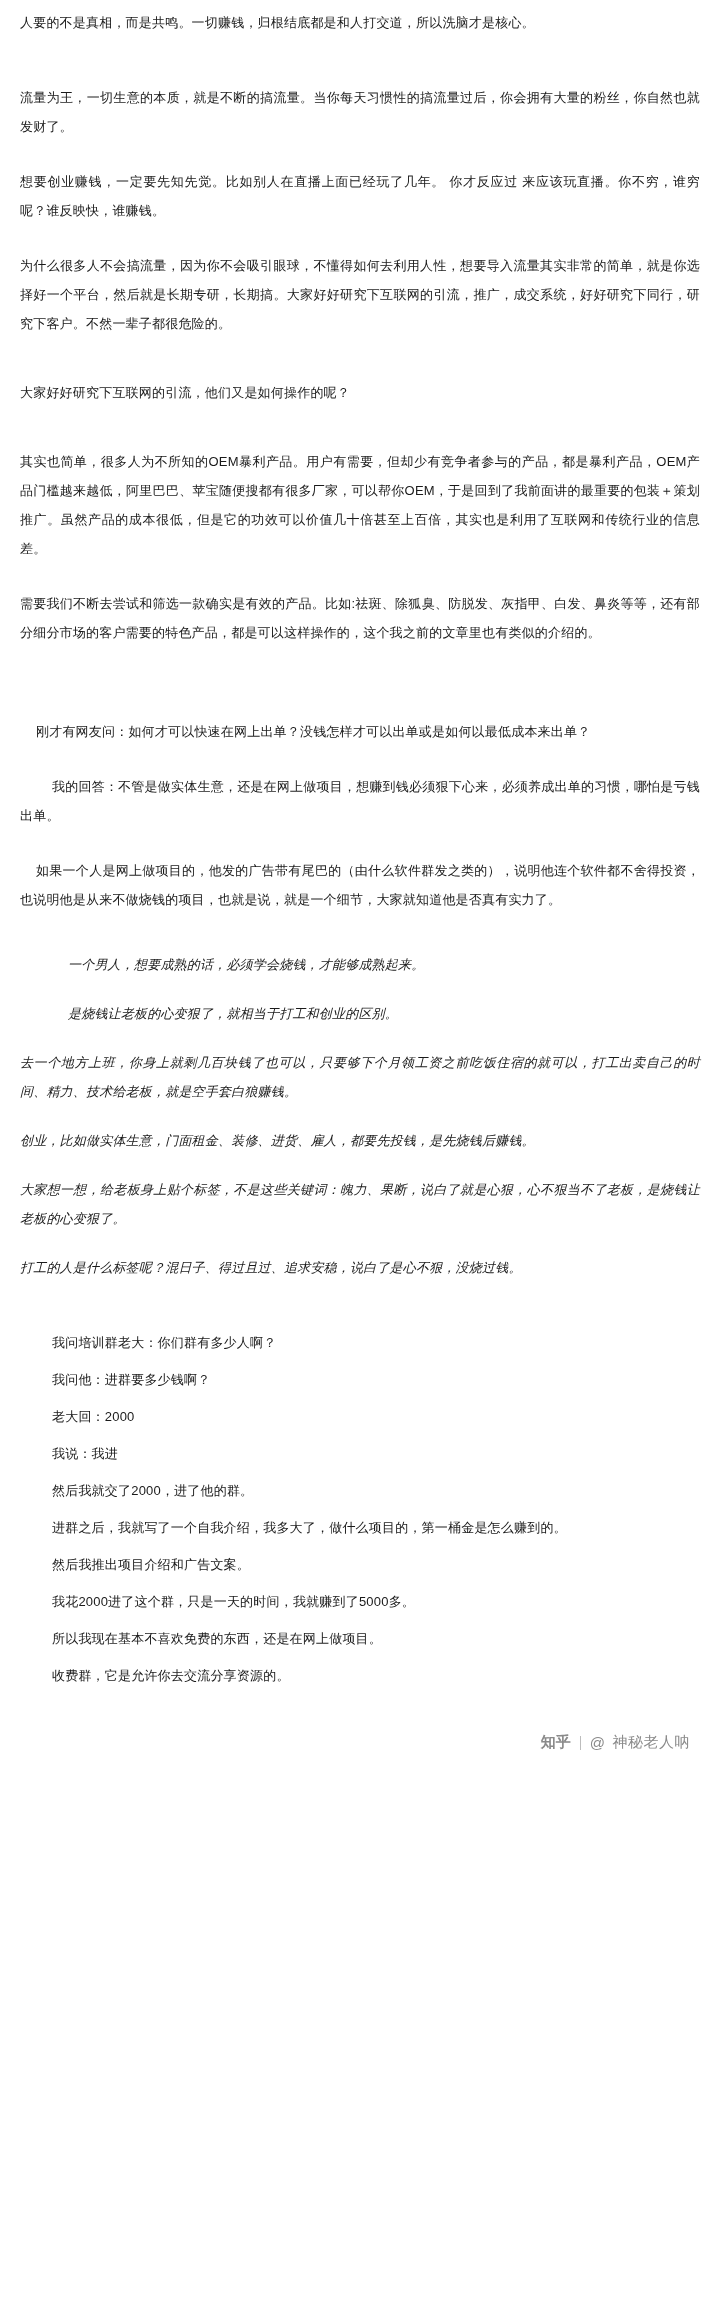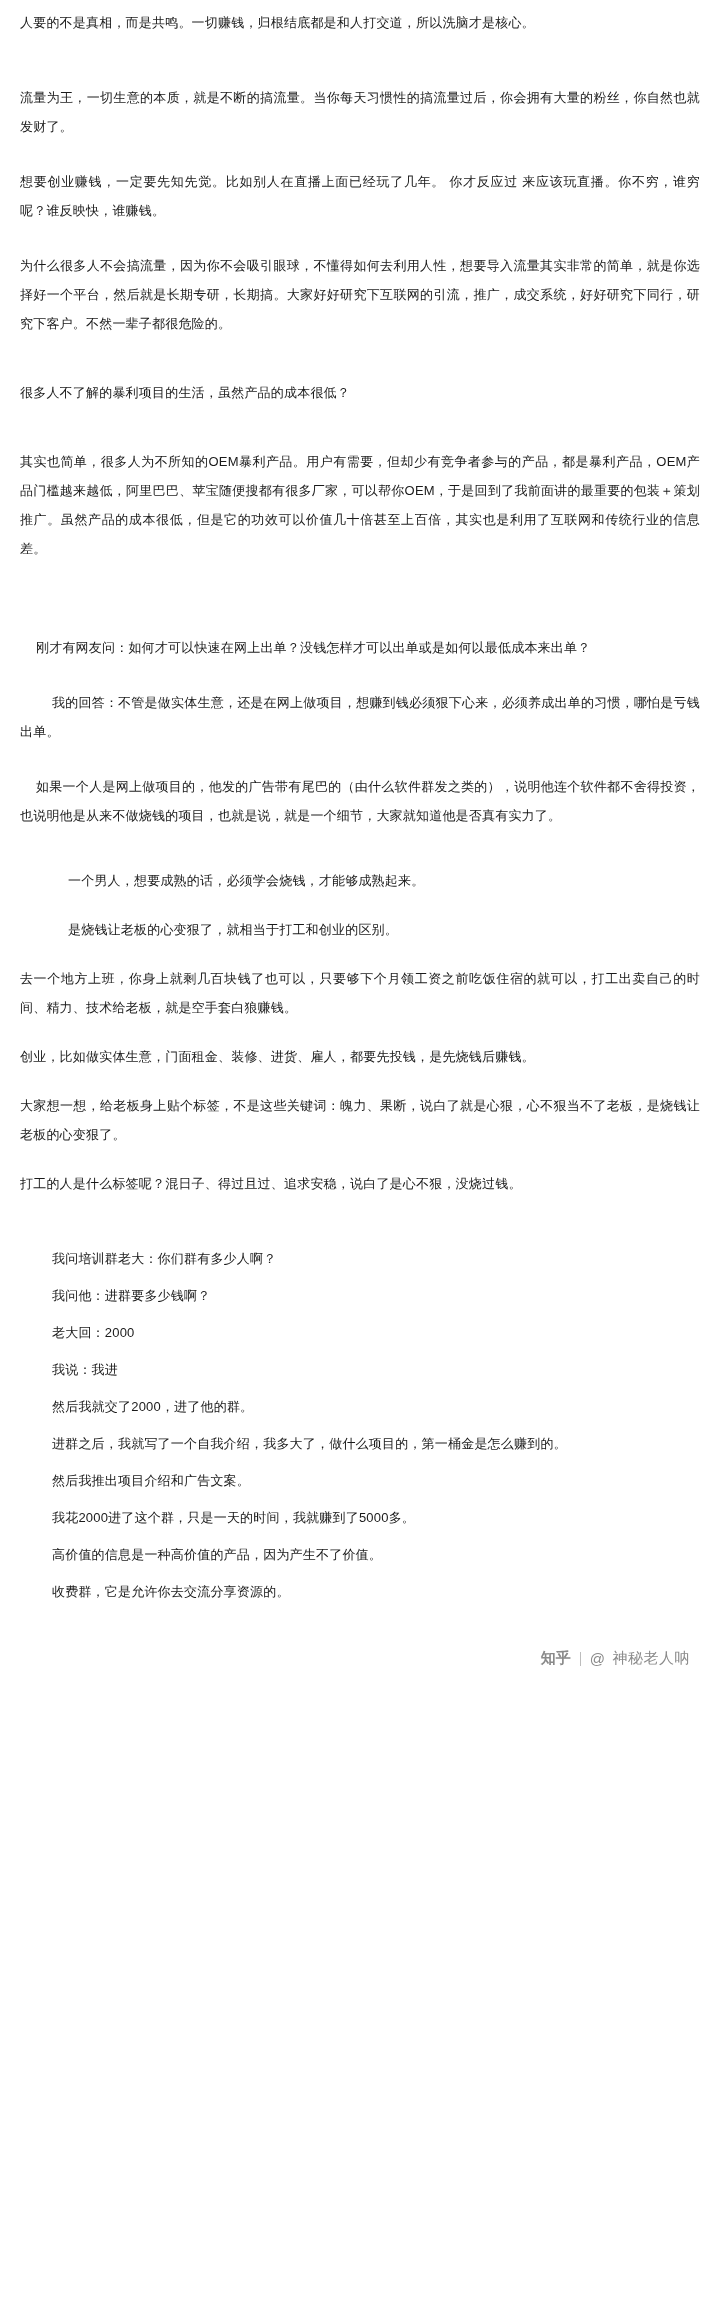--- a/index.html
+++ b/index.html
@@ -25,20 +25,21 @@
     font-size: 13px;
     line-height: 29px;
     color: #1a1a1a;
     margin: 0 0 26px 0;
     text-align: justify;
     letter-spacing: 0.2px;
     word-break: break-all;
   }
   .para.tight {
     margin-bottom: 20px;
+    font-style: italic;
   }
   .para.gap-lg {
     margin-bottom: 40px;
   }
   .para.indent1 {
     text-indent: 16px;
   }
   .para.indent2 {
     text-indent: 32px;
   }
@@ -102,24 +103,25 @@
 
 
     <div class="spacer-sm"></div>
 
     <p class="para">流量为王，一切生意的本质，就是不断的搞流量。当你每天习惯性的搞流量过后，你会拥有大量的粉丝，你自然也就发财了。</p>
 
     <p class="para">想要创业赚钱，一定要先知先觉。比如别人在直播上面已经玩了几年。 你才反应过 来应该玩直播。你不穷，谁穷呢？谁反映快，谁赚钱。</p>
 
     <p class="para gap-lg">为什么很多人不会搞流量，因为你不会吸引眼球，不懂得如何去利用人性，想要导入流量其实非常的简单，就是你选择好一个平台，然后就是长期专研，长期搞。大家好好研究下互联网的引流，推广，成交系统，好好研究下同行，研究下客户。不然一辈子都很危险的。</p>
 
-    <p class="para gap-lg">很多人不了解的暴利项目的生活，虽然产品的成本很低？</p>
+    <p class="para gap-lg">大家好好研究下互联网的引流，他们又是如何操作的呢？</p>
 
     <p class="para">其实也简单，很多人为不所知的OEM暴利产品。用户有需要，但却少有竞争者参与的产品，都是暴利产品，OEM产品门槛越来越低，阿里巴巴、苹宝随便搜都有很多厂家，可以帮你OEM，于是回到了我前面讲的最重要的包装＋策划推广。虽然产品的成本很低，但是它的功效可以价值几十倍甚至上百倍，其实也是利用了互联网和传统行业的信息差。</p>
 
+    <p class="para">需要我们不断去尝试和筛选一款确实是有效的产品。比如:祛斑、除狐臭、防脱发、灰指甲、白发、鼻炎等等，还有部分细分市场的客户需要的特色产品，都是可以这样操作的，这个我之前的文章里也有类似的介绍的。</p>
 
     <div class="spacer-lg"></div>
 
     <p class="para indent1">刚才有网友问：如何才可以快速在网上出单？没钱怎样才可以出单或是如何以最低成本来出单？</p>
 
     <p class="para indent2">我的回答：不管是做实体生意，还是在网上做项目，想赚到钱必须狠下心来，必须养成出单的习惯，哪怕是亏钱出单。</p>
 
     <p class="para indent1">如果一个人是网上做项目的，他发的广告带有尾巴的（由什么软件群发之类的），说明他连个软件都不舍得投资，也说明他是从来不做烧钱的项目，也就是说，就是一个细节，大家就知道他是否真有实力了。</p>
 
     <div class="spacer-sm"></div>
@@ -140,21 +142,21 @@
 
     <div class="block-qa">
       <p class="para indent2">我问培训群老大：你们群有多少人啊？</p>
       <p class="para indent2">我问他：进群要多少钱啊？</p>
       <p class="para indent2">老大回：2000</p>
       <p class="para indent2">我说：我进</p>
       <p class="para indent2">然后我就交了2000，进了他的群。</p>
       <p class="para indent2">进群之后，我就写了一个自我介绍，我多大了，做什么项目的，第一桶金是怎么赚到的。</p>
       <p class="para indent2">然后我推出项目介绍和广告文案。</p>
       <p class="para indent2">我花2000进了这个群，只是一天的时间，我就赚到了5000多。</p>
-      <p class="para indent2">高价值的信息是一种高价值的产品，因为产生不了价值。</p>
+      <p class="para indent2">所以我现在基本不喜欢免费的东西，还是在网上做项目。</p>
       <p class="para indent2 last">收费群，它是允许你去交流分享资源的。</p>
     </div>
 
   </div>
 
   <div class="footer">
     <div class="watermark">
       <span class="zhihu-logo">知乎</span>
       <span class="wm-sep"></span>
       <span>@</span>

